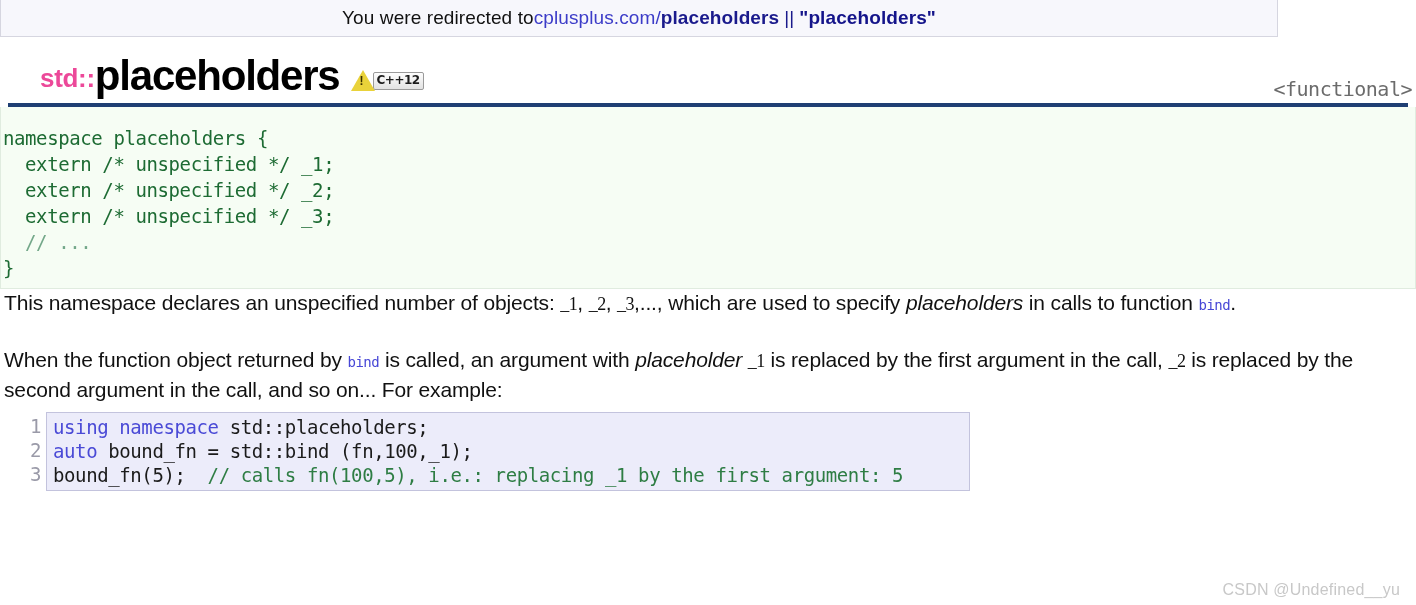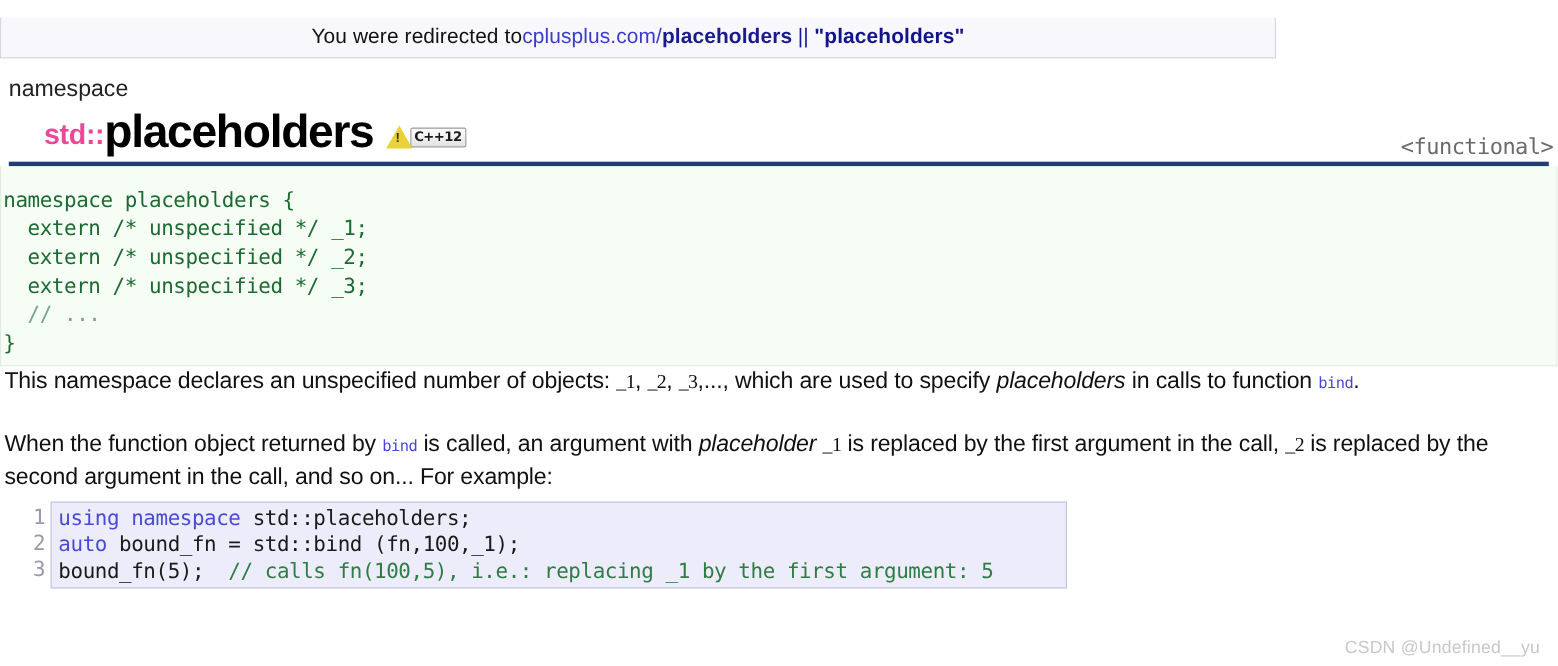--- a/index.html
+++ b/index.html
@@ -12,33 +12,32 @@
     height: 605px;
     font-family: "Liberation Sans", sans-serif;
     color: #000000;
     position: relative;
     overflow: hidden;
   }
 
   
   .redirect-banner {
     box-sizing: border-box;
-    width: 1160px;
+    width: 1278px;
     height: 37px;
     background: #f7f7fc;
     border: 1px solid #d6d6e0;
     border-top: none;
     display: flex;
     align-items: center;
     justify-content: center;
     font-size: 19px;
     color: #111111;
     white-space: nowrap;
     letter-spacing: 0.1px;
-    margin-top: 16px;
   }
   .redirect-banner .lnk {
     color: #3c3cc8;
     text-decoration: none;
   }
   .redirect-banner .lnk-b {
     color: #1a1a8c;
     font-weight: bold;
     text-decoration: none;
   }
@@ -246,21 +245,20 @@
 <div class="redirect-banner">
   <span>You were redirected to </span>
     <a class="lnk" href="#">cplusplus.com</a>
     <a class="lnk" href="#">/</a>
     <a class="lnk-b" href="#">placeholders</a>
     <span class="sep">||</span>
     <span class="qterm">"placeholders"</span>
 </div>
 
 <div class="title-wrap">
-  <div class="kindline">namespace</div>
   <div class="titlerow">
     <span class="ns-prefix">std::</span>
       <span class="ns-name">placeholders</span>
     <span class="badges">
       <span class="warn-icon"></span>
       <span class="cpp-badge">C++12</span>
     </span>
   </div>
   <div class="header-file">&lt;functional&gt;</div>
   <div class="title-rule"></div>

